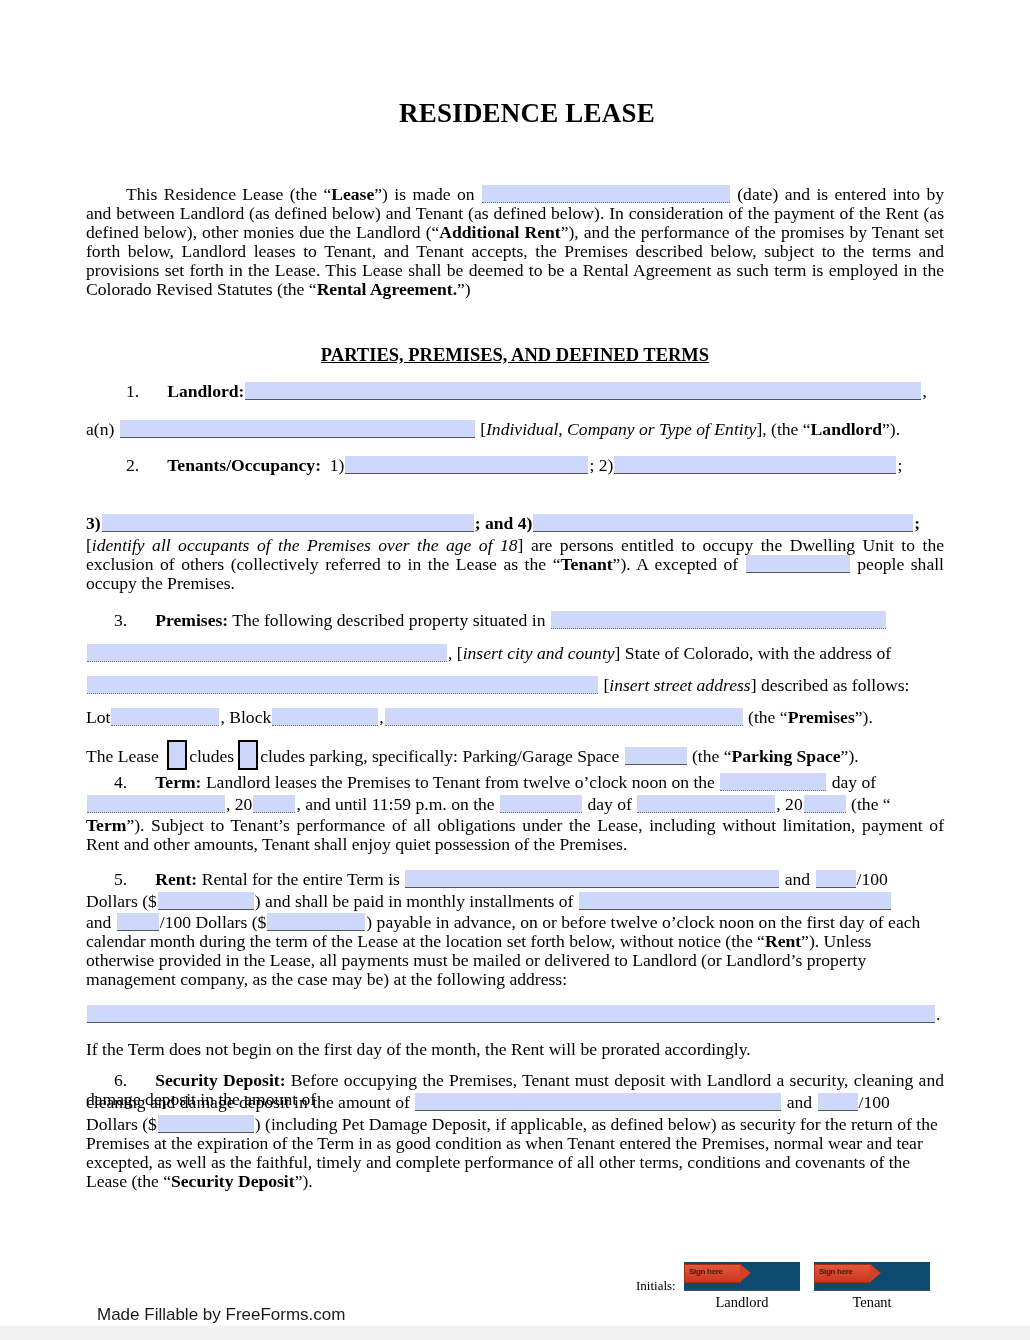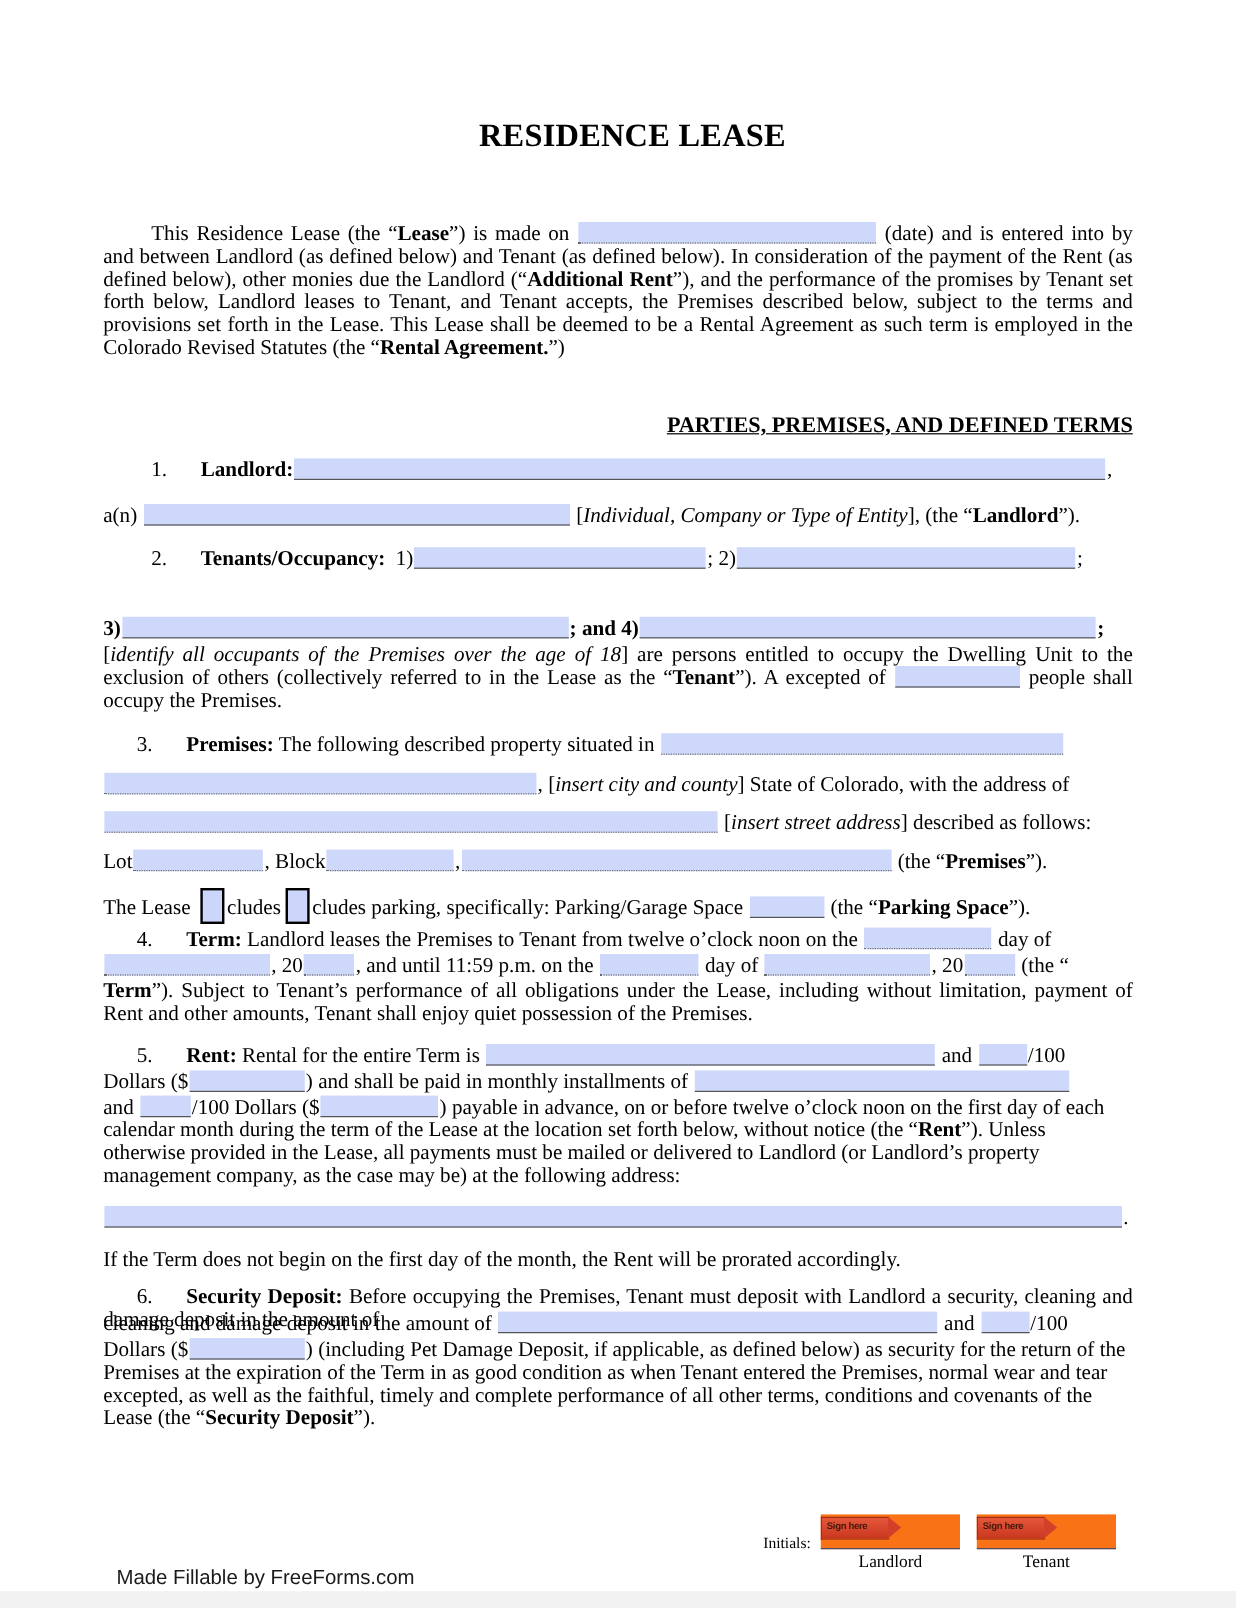--- a/index.html
+++ b/index.html
@@ -50,21 +50,21 @@
     top: 86px;
     left: 0;
     width: 858px;
     letter-spacing: 0.2px;
   }
 
   .section-heading {
     position: absolute;
     left: 0;
     width: 858px;
-    text-align: right;
+    text-align: center;
     font-size: 18.5px;
     font-weight: bold;
     text-decoration: underline;
   }
 
   .para {
     position: absolute;
     left: 0;
     width: 858px;
     font-size: 17.6px;
@@ -122,21 +122,21 @@
     position: absolute;
     top: 0;
     width: 116px;
   }
   .init-block.landlord { left: 598px; }
   .init-block.tenant   { left: 728px; }
 
   .init-field {
     position: relative;
     height: 28px;
-    background: #f97316;
+    background: #0c4a6e;
     border-bottom: 1.2px solid #4a4a6a;
   }
   .sign-tag {
     position: absolute;
     left: 0;
     top: 2px;
     width: 56px;
     height: 17px;
     background: #d8432a;
     background: linear-gradient(180deg,#e4573b 0%, #c9371f 100%);

